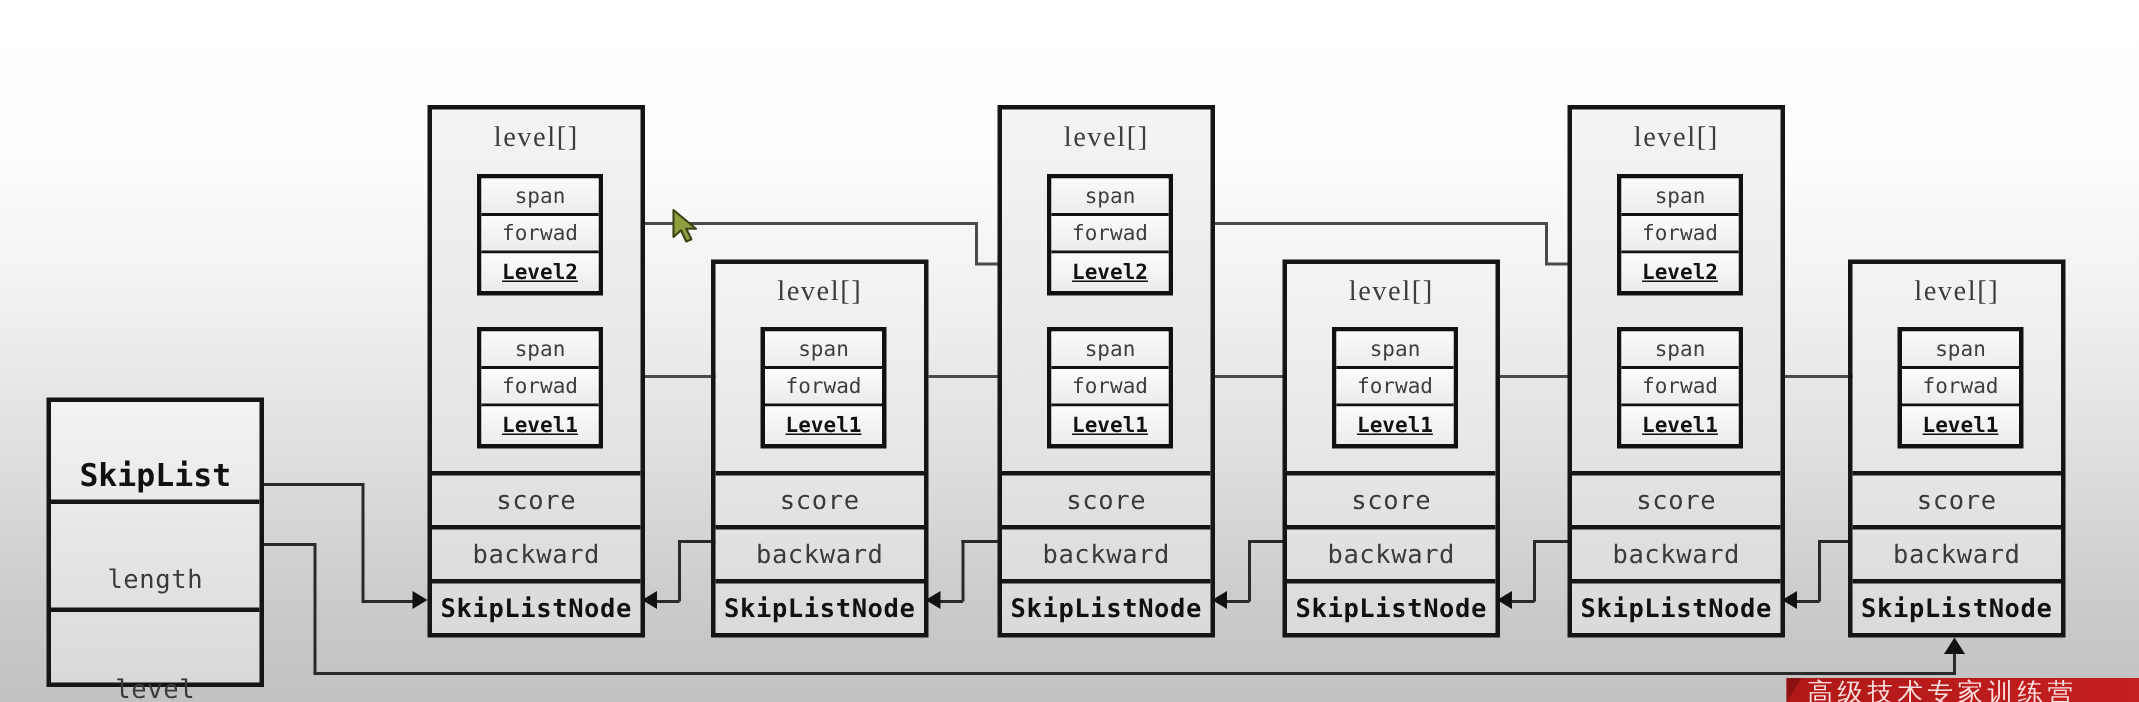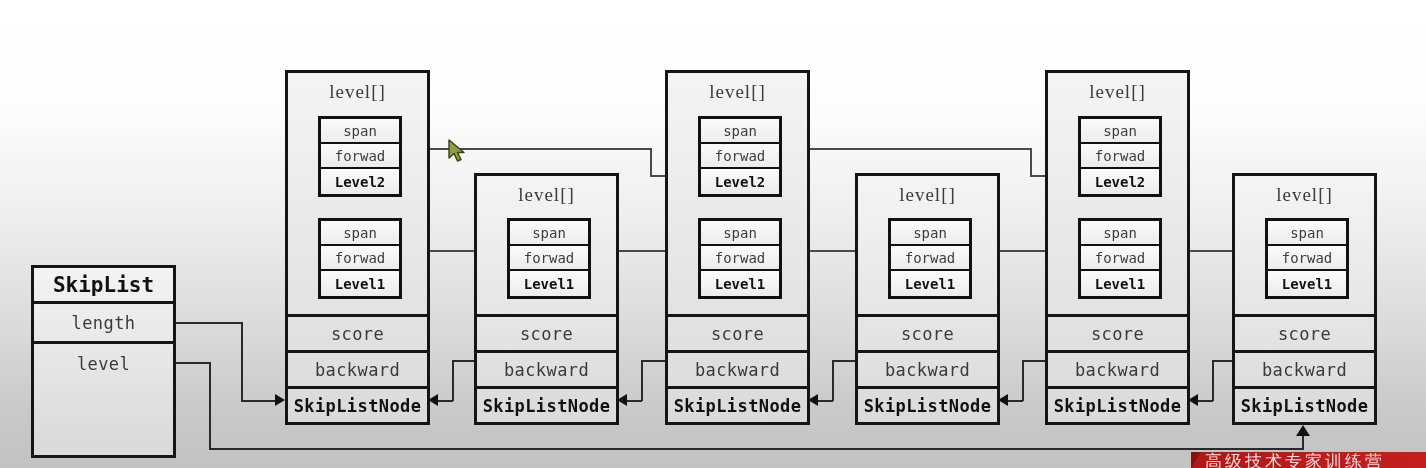--- a/index.html
+++ b/index.html
@@ -13,36 +13,36 @@
   
   .box{position:absolute;box-sizing:border-box;border:3px solid #151515;
        background:linear-gradient(to bottom,#f3f3f3,#d9d9d9);z-index:5;}
   .row{box-sizing:border-box;display:flex;align-items:center;justify-content:center;
        border-bottom:3px solid #151515;color:#3a3a3a;font-size:17px;letter-spacing:.4px;white-space:nowrap;}
   .row:last-child{border-bottom:none;}
   .row.bold{font-weight:bold;color:#111;letter-spacing:0;}
 
   
   #skiplist{left:31px;top:265px;width:145px;height:193px;}
-  #skiplist .row{height:40px;}
+  #skiplist .row{height:40px;margin-top:32px;}
   #skiplist .row.title{height:36px;font-size:21px;}
 
   
   .node{position:absolute;box-sizing:border-box;border:3px solid #151515;
         background:linear-gradient(to bottom,#f4f4f4,#dadada);z-index:5;}
   .node .lvlhdr{height:38px;display:flex;align-items:center;justify-content:center;
         font-size:19px;color:#3c3c3c;letter-spacing:1px;font-family:Liberation Serif, serif;}
   .lvlwrap{position:relative;}
   .lvlblock{position:absolute;left:30px;width:84px;box-sizing:border-box;
         border:3px solid #111;background:#f7f7f7;}
   .lvlblock .cell{box-sizing:border-box;height:25px;display:flex;align-items:center;
         justify-content:center;font-size:14px;color:#3d3d3d;border-bottom:2px solid #111;
         background:linear-gradient(to bottom,#fbfbfb,#ececec);}
   .lvlblock .cell:last-child{border-bottom:none;}
-  .lvlblock .cell.bold{font-weight:bold;color:#111;font-size:14px;}
+  .lvlblock .cell.bold{font-weight:bold;color:#111;font-size:14px;text-decoration:underline;}
   .node .tail-rows{position:absolute;left:0;right:0;bottom:0;}
   .node .tail-rows .row{height:36px;font-size:17px;border-top:3px solid #151515;border-bottom:none;}
   .node .tail-rows .row.sln{font-size:17px;font-weight:bold;color:#111;}
 
   
   .ln{position:absolute;background:#4a4a4a;z-index:2;}
   .lnh{height:2px;}
   .lnv{width:2px;}
   .ln.dk{background:#2a2a2a;}
   .arw{position:absolute;width:0;height:0;z-index:3;}

